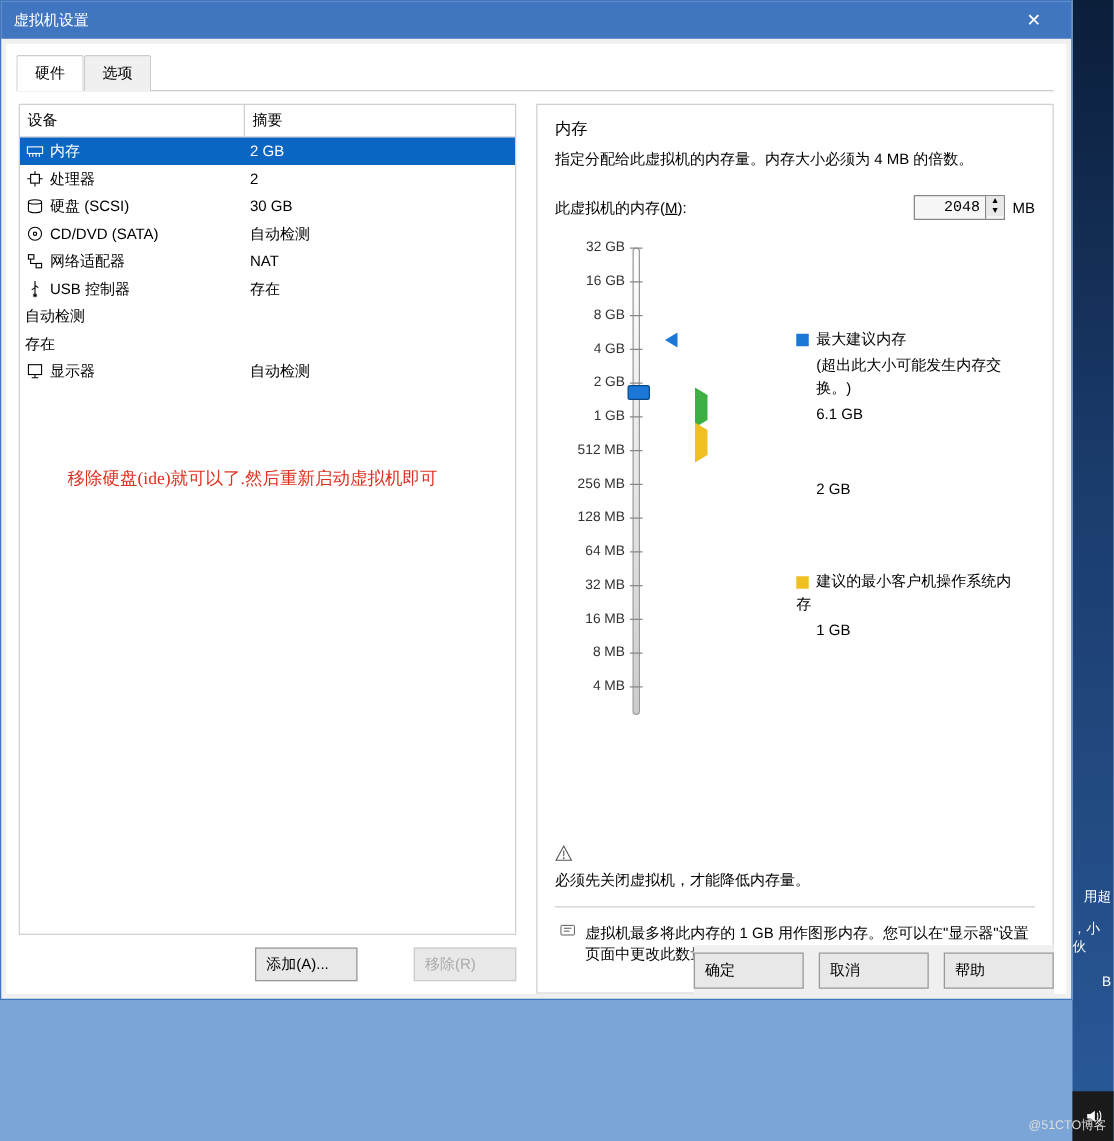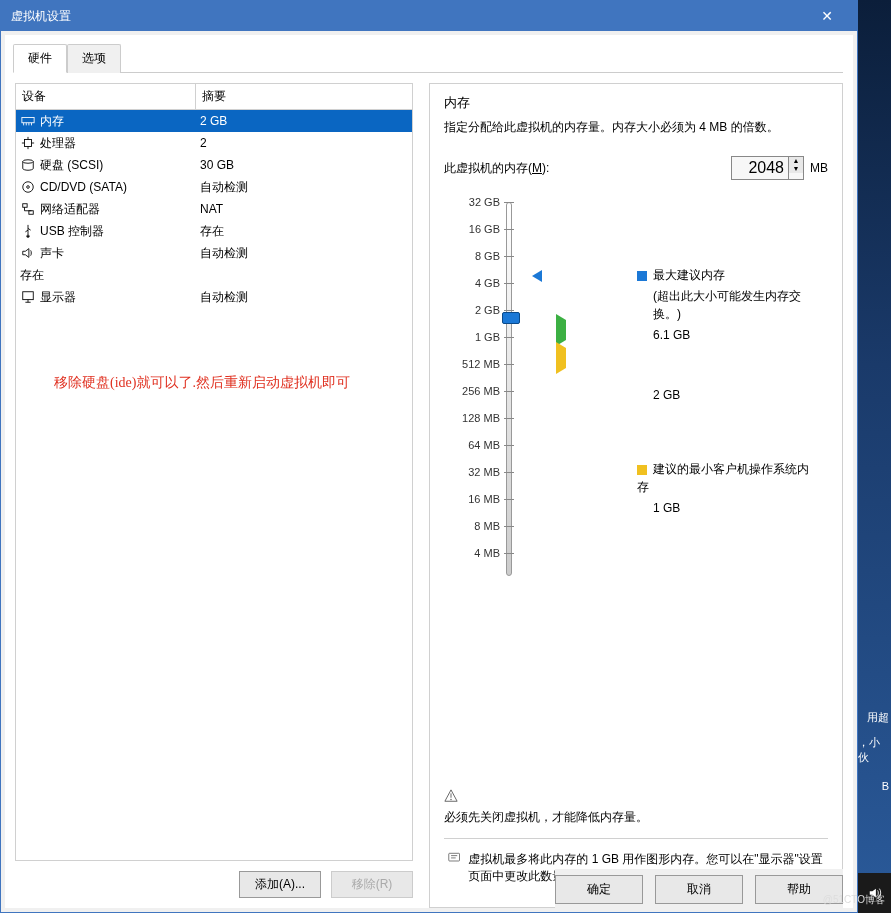--- a/index.html
+++ b/index.html
@@ -9,21 +9,21 @@
     font-size: 12px;
     background: #7aa5d6;
     width: 891px;
     height: 913px;
     position: relative;
     overflow: hidden;
   }
   .dialog {
     position: absolute;
     left: 0; top: 0;
-    width: 858px; height: 913px;
+    width: 858px; height: 800px;
     background: #f0f0f0;
     border: 1px solid #4075bf;
     display: flex;
     flex-direction: column;
   }
   .titlebar {
     background: #4075bf;
     color: #fff;
     height: 30px;
     display: flex;
@@ -136,23 +136,22 @@
     justify-content: flex-end;
     gap: 10px;
     padding: 10px 0;
   }
   .btn {
     min-width: 82px;
     padding: 4px 8px;
     background: #e8e8e8;
     border: 1px solid #999;
     cursor: pointer;
-    text-align: center;
-  }
-  .btn.disabled { color: #aaa; border-color: #ccc; cursor: default; }
+  }
+  .btn.disabled { color: #aaa; border-color: #ccc; cursor: default; margin-left: 35px; }
   .right {
     flex: 1;
     border: 1px solid #d0d0d0;
     padding: 10px 14px;
     position: relative;
     display: flex;
     flex-direction: column;
   }
   .right .sect-title { font-size: 13px; margin-bottom: 6px; }
   .right .desc { line-height: 1.5; margin-bottom: 20px; }
@@ -167,22 +166,23 @@
   .mem-input-row .input-wrap {
     display: flex;
     border: 1px solid #888;
     background: #f7f7f7;
   }
   .mem-input-row input {
     width: 56px;
     border: none;
     text-align: right;
     padding: 2px 4px;
-    font-size: 16px;
+    font-size: 12px;
     background: transparent;
+    font-family: Liberation Mono, monospace;
   }
   .mem-input-row .spinner {
     display: flex; flex-direction: column;
     border-left: 1px solid #888;
   }
   .mem-input-row .spinner div {
     width: 14px; height: 8px;
     font-size: 7px; line-height: 7px;
     text-align: center;
     cursor: pointer;
@@ -426,29 +426,20 @@
                     <svg viewBox="0 0 16 16">
                       <path d="M8 1v12M8 5l3 2M8 7l-3 2" fill="none" stroke="currentColor"></path>
                       <circle cx="8" cy="14" r="1.5" fill="currentColor"></circle>
                     </svg>
                   </span>
                   <span>USB 控制器</span>
                 </div>
                 <div class="cell summary">存在</div>
               </div>
               <div class="hw-row">
-                <div class="cell device">
-                  <span class="hw-icon">
-                    <svg viewBox="0 0 16 16">
-                      <path d="M2 6h3l4-3v10l-4-3H2z" fill="none" stroke="currentColor"></path>
-                      <path d="M11 5c1 1 1 5 0 6" fill="none" stroke="currentColor"></path>
-                    </svg>
-                  </span>
-                  <span>声卡</span>
-                </div>
                 <div class="cell summary">自动检测</div>
               </div>
               <div class="hw-row">
                 <div class="cell summary">存在</div>
               </div>
               <div class="hw-row">
                 <div class="cell device">
                   <span class="hw-icon">
                     <svg viewBox="0 0 16 16">
                       <rect x="2" y="2" width="12" height="9" fill="none" stroke="currentColor"></rect>

